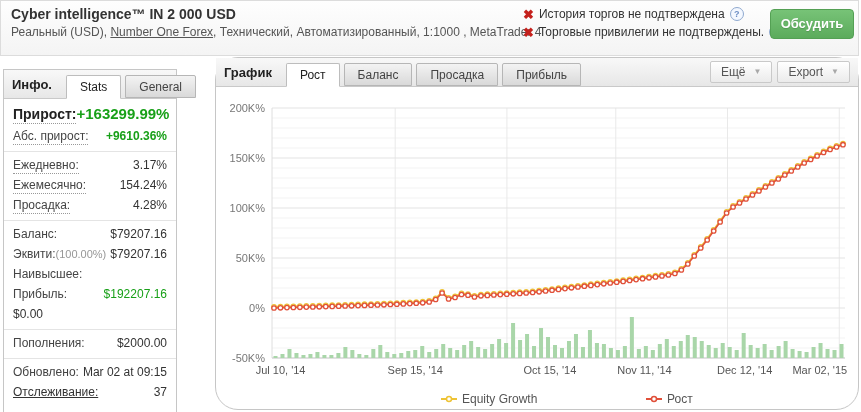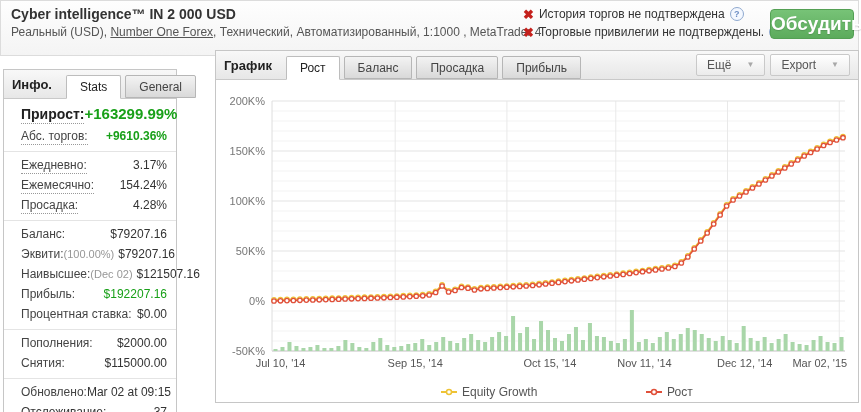--- a/index.html
+++ b/index.html
@@ -20,53 +20,53 @@
   .vrow{height:18px;display:flex;align-items:center;gap:5px;white-space:nowrap;}
   .xmark{color:#c4201c;font-size:13px;font-weight:bold;line-height:1;}
   .qmark{
     display:inline-block;width:12px;height:12px;border-radius:50%;
     border:1px solid #8fa9cf;color:#6e8fc4;font-size:9px;line-height:12px;
     text-align:center;font-weight:bold;background:#f4f8ff;cursor:pointer;
   }
   .discuss-btn{
     position:absolute;right:4px;top:8px;width:82px;height:28px;
     background:linear-gradient(#77c377,#5cab5c);border:1px solid #54a054;border-radius:4px;
-    color:#fff;font-weight:bold;font-size:19px;text-align:center;line-height:27px;cursor:pointer;
+    color:#fff;font-weight:bold;font-size:13px;text-align:center;line-height:27px;cursor:pointer;
     text-shadow:0 1px 1px rgba(0,0,0,.15);
   }
   
   .panel{position:absolute;border:1px solid #c6c6c6;background:#fff;box-sizing:border-box;}
   .left-panel{left:3px;top:69px;width:174px;height:353px;}
-  .chart-panel{left:215px;top:50px;width:644px;height:353px;}
+  .chart-panel{left:215px;top:57px;width:644px;height:353px;border-radius:23px;}
   .panel-head{
     height:28px;background:linear-gradient(#f8f8f8,#e7e7e7);
     border-bottom:1px solid #c9c9c9;display:flex;align-items:flex-end;padding:0 0 0 8px;
     position:relative;
   }
   .panel-title{font-size:13px;font-weight:bold;color:#222;line-height:26px;margin-right:14px;}
   .tab{
     font-size:12px;color:#444;padding:4px 13px 3px;margin-right:4px;cursor:pointer;
     border:1px solid #b6b6b6;border-radius:2px 2px 0 0;
     background:linear-gradient(#f3f3f3,#d9d9d9);
   }
   .tab.active{
     background:#fff;border-color:#bdbdbd;border-bottom:1px solid #fff;
     margin-bottom:-1px;padding-bottom:4px;color:#222;
   }
   .head-buttons{margin-left:auto;display:flex;align-items:center;align-self:center;padding-right:8px;}
   .hbtn{
     border:1px solid #c9c9c9;background:linear-gradient(#ffffff,#ebebeb);
     color:#555;font-size:12px;padding:3px 10px;border-radius:2px;margin-left:5px;
-    display:flex;align-items:center;gap:15px;cursor:pointer;
+    display:flex;align-items:center;gap:8px;cursor:pointer;
   }
   .caret{font-size:8px;color:#a8a8a8;line-height:1;}
   
   .stats-body{padding-top:4px;}
   .srow{display:flex;justify-content:space-between;align-items:baseline;padding:2px 9px;height:16px;font-size:12px;}
-  .srow .lab{color:#444;margin-left:8px;}
+  .srow .lab{color:#444;}
   .srow .lab.dotted{border-bottom:1px dotted #999;padding-bottom:1px;}
   .srow .lab.link{text-decoration:underline;cursor:pointer;color:#333;}
   .srow .val{color:#333;text-align:right;white-space:nowrap;}
   .srow .pre{color:#979797;font-size:11px;margin-right:4px;margin-top:40px;}
   .srow.big{height:20px;}
   .srow.big .lab{font-size:14px;font-weight:bold;color:#222;}
   .srow.big .val{font-size:15px;}
   .srow .val.green{color:#18a018;}
   .srow.gbold .val{font-weight:bold;}
   .sep{border-top:1px solid #e4e4e4;margin:4px 0;}
@@ -103,21 +103,21 @@
         <span class="tab active">Stats</span>
         <span class="tab">General</span>
       </span>
   </div>
   <div class="stats-body" id="stats-rows">
       <div class="srow big gbold">
         <span class="lab dotted">Прирост:</span>
         <span class="val green">+163299.99%</span>
       </div>
       <div class="srow gbold">
-        <span class="lab dotted">Абс. торгов:</span>
+        <span class="lab dotted">Абс. прирост:</span>
         <span class="val green">+9610.36%</span>
       </div>
       <div class="sep"></div>
       <div class="srow">
         <span class="lab dotted">Ежедневно:</span>
         <span class="val">3.17%</span>
       </div>
       <div class="srow">
         <span class="lab dotted">Ежемесячно:</span>
         <span class="val">154.24%</span>
@@ -130,38 +130,32 @@
       <div class="srow">
         <span class="lab">Баланс:</span>
         <span class="val">$79207.16</span>
       </div>
       <div class="srow">
         <span class="lab">Эквити:</span>
         <span class="val"><span class="pre">(100.00%)</span>$79207.16</span>
       </div>
       <div class="srow">
         <span class="lab">Наивысшее:</span>
-        <span class="val"><span class="pre">(Dec 02)</span>$121507.16</span>
       </div>
       <div class="srow">
         <span class="lab">Прибыль:</span>
         <span class="val green">$192207.16</span>
       </div>
       <div class="srow">
-        <span class="lab">Процентная ставка:</span>
         <span class="val">$0.00</span>
       </div>
       <div class="sep"></div>
       <div class="srow">
         <span class="lab">Пополнения:</span>
         <span class="val">$2000.00</span>
-      </div>
-      <div class="srow">
-        <span class="lab">Снятия:</span>
-        <span class="val">$115000.00</span>
       </div>
       <div class="sep"></div>
       <div class="srow">
         <span class="lab">Обновлено:</span>
         <span class="val">Mar 02 at 09:15</span>
       </div>
       <div class="srow">
         <span class="lab link">Отслеживание:</span>
         <span class="val">37</span>
       </div>

